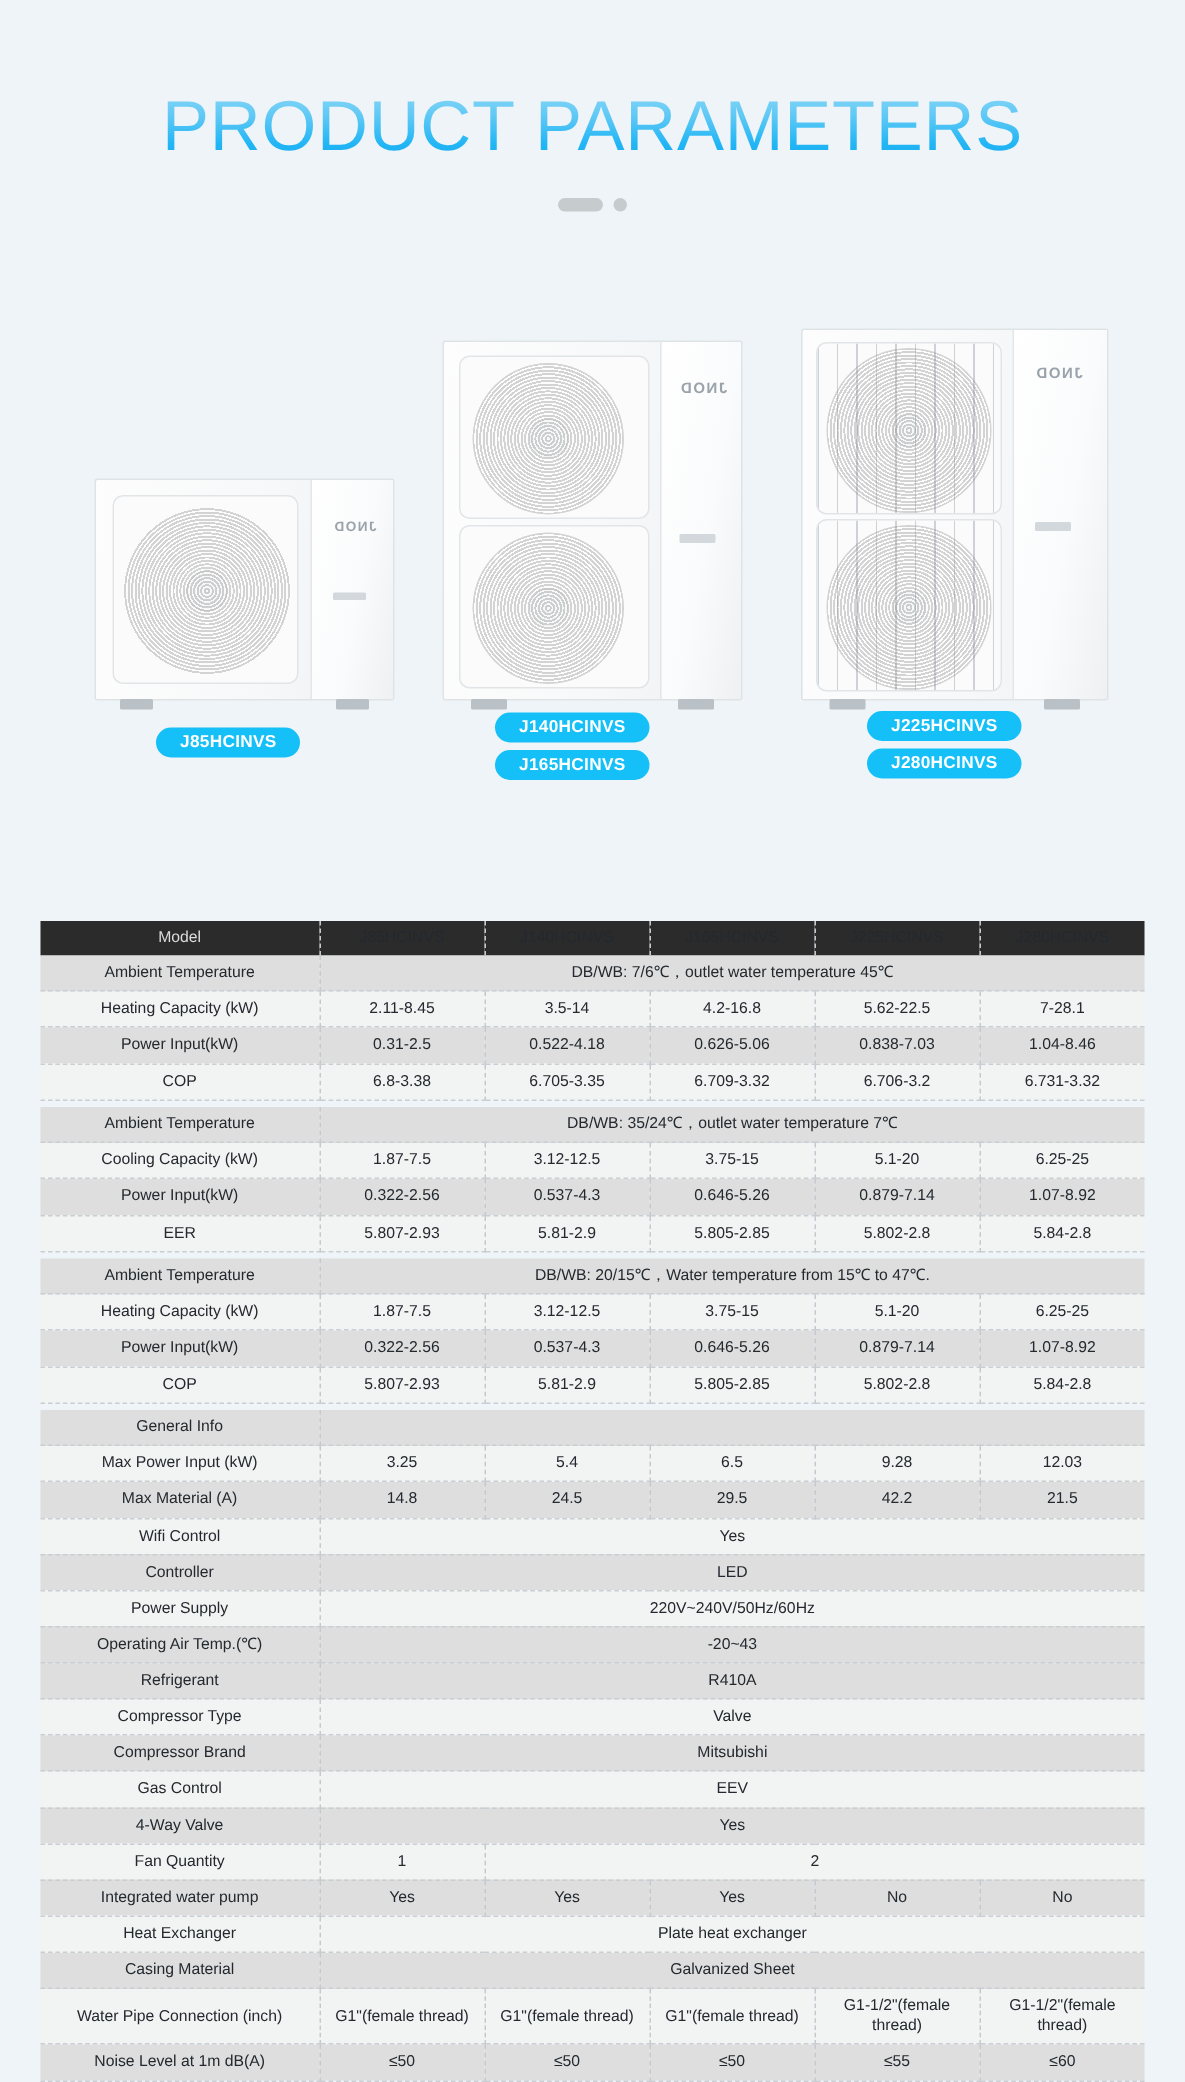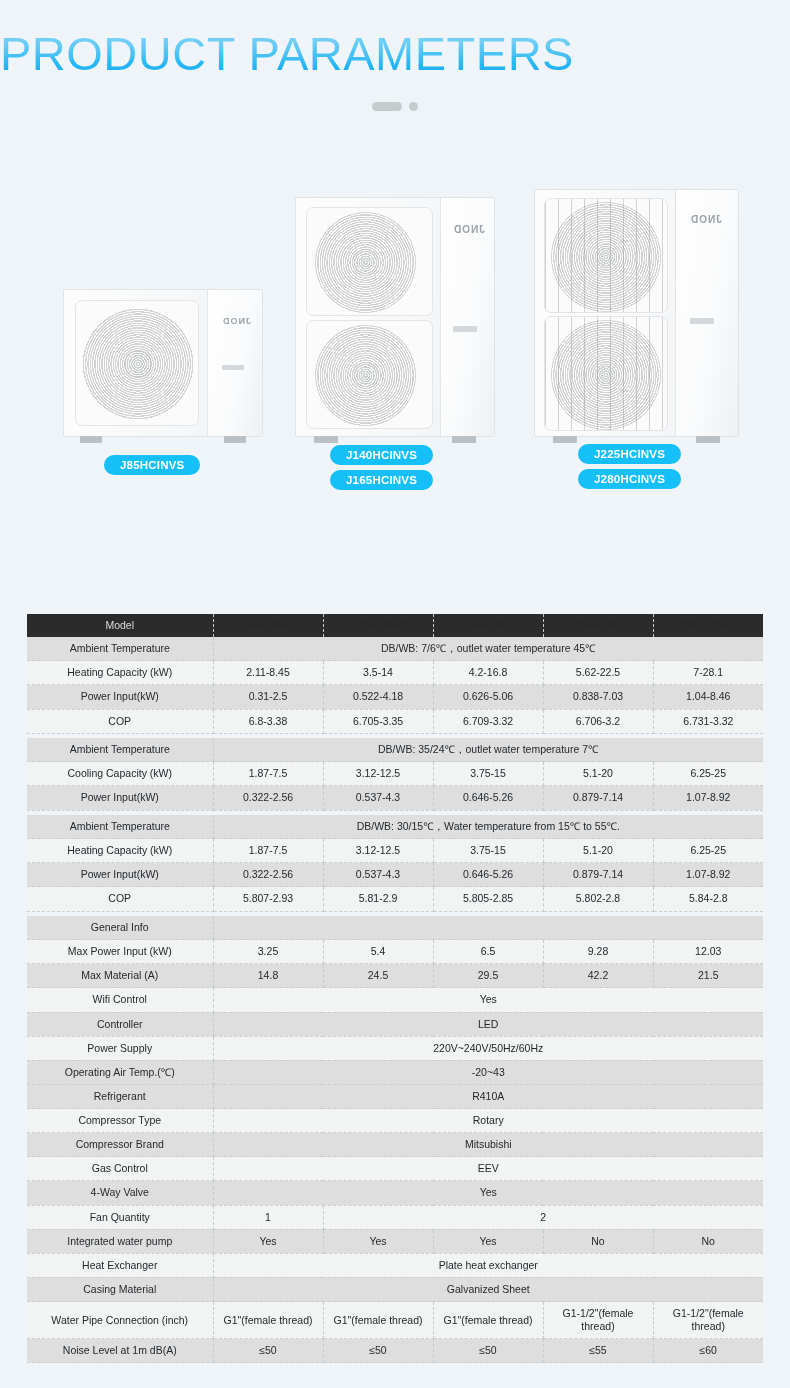--- a/index.html
+++ b/index.html
@@ -5,21 +5,21 @@
   * { box-sizing: border-box; margin: 0; padding: 0; }
   html, body {
     width: 790px; height: 1388px;
     background: #eef4f7;
     font-family: "Liberation Sans", sans-serif;
     overflow: hidden;
   }
   .page { position: relative; width: 790px; height: 1388px; background: #eef4f7; }
 
   
-  .title-wrap { padding-top: 28px; }
+  .title-wrap { padding-top: 58px; text-align: center; }
   .title {
     font-size: 47px; font-weight: 400; letter-spacing: 0.5px;
     background: linear-gradient(180deg, #8fd9f7 0%, #5ec8f5 38%, #23b6f5 72%, #18a9ee 100%);
     -webkit-background-clip: text; background-clip: text;
     -webkit-text-fill-color: transparent; color: #35bdf4;
     display: inline-block; line-height: 1.1;
   }
   .dots { margin-top: 22px; display: flex; align-items: center; justify-content: center; gap: 7px; }
   .dot-pill { width: 30px; height: 9px; border-radius: 5px; background: #c6cbcd; }
   .dot-small { width: 9px; height: 9px; border-radius: 50%; background: #c6cbcd; }
@@ -255,26 +255,34 @@
             <td>6.25-25</td>
           </tr>
           <tr class="band-a">
             <td class="lbl">Power Input(kW)</td>
             <td>0.322-2.56</td>
             <td>0.537-4.3</td>
             <td>0.646-5.26</td>
             <td>0.879-7.14</td>
             <td>1.07-8.92</td>
           </tr>
+          <tr class="band-b">
+            <td class="lbl">EER</td>
+            <td>5.807-2.93</td>
+            <td>5.81-2.9</td>
+            <td>5.805-2.85</td>
+            <td>5.802-2.8</td>
+            <td>5.84-2.8</td>
+          </tr>
           <tr class="gap">
             <td colspan="6"></td>
           </tr>
           <tr class="band-a">
             <td class="lbl">Ambient Temperature</td>
-            <td colspan="5" class="nowrap">DB/WB: 30/15℃，Water temperature from 15℃ to 55℃.</td>
+            <td colspan="5" class="nowrap">DB/WB: 20/15℃，Water temperature from 15℃ to 47℃.</td>
           </tr>
           <tr class="band-b">
             <td class="lbl">Heating Capacity (kW)</td>
             <td>1.87-7.5</td>
             <td>3.12-12.5</td>
             <td>3.75-15</td>
             <td>5.1-20</td>
             <td>6.25-25</td>
           </tr>
           <tr class="band-a">
@@ -331,21 +339,21 @@
           <tr class="band-a">
             <td class="lbl">Operating Air Temp.(℃)</td>
             <td colspan="5">-20~43</td>
           </tr>
           <tr class="band-a">
             <td class="lbl">Refrigerant</td>
             <td colspan="5">R410A</td>
           </tr>
           <tr class="band-b">
             <td class="lbl">Compressor Type</td>
-            <td colspan="5">Rotary</td>
+            <td colspan="5">Valve</td>
           </tr>
           <tr class="band-a">
             <td class="lbl">Compressor Brand</td>
             <td colspan="5">Mitsubishi</td>
           </tr>
           <tr class="band-b">
             <td class="lbl">Gas Control</td>
             <td colspan="5">EEV</td>
           </tr>
           <tr class="band-a">

